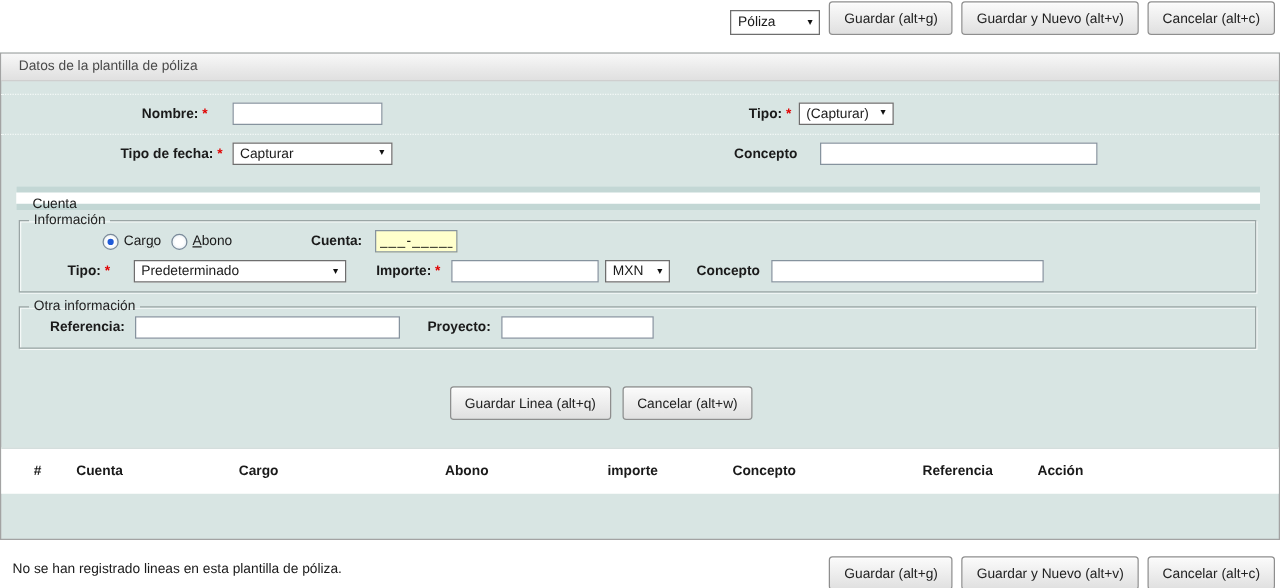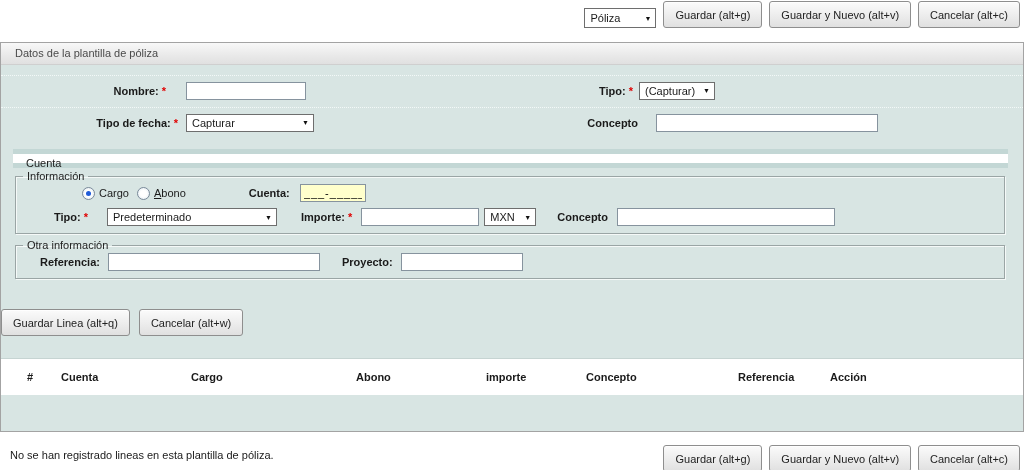--- a/index.html
+++ b/index.html
@@ -53,21 +53,21 @@
     border-radius: 50%; background: radial-gradient(#fff 40%, #dde7ee); position: relative;
     cursor: pointer; flex: none; }
   .radio.checked::after { content: ""; position: absolute; left: 3px; top: 3px;
     width: 5px; height: 5px; border-radius: 50%; background: #1f5bd8; }
   .radio-lbl { margin: 0 8px 0 4px; cursor: pointer; }
   .radio-lbl .ak { text-decoration: underline; }
 
   .cuenta-input { width: 66px; background: #ffffcc; text-align: center; letter-spacing: 1px; }
 
   
-  .line-btns { display: flex; justify-content: flex-start; gap: 9px; margin: 30px 62px 0 0; }
+  .line-btns { display: flex; justify-content: center; gap: 9px; margin: 30px 62px 0 0; }
 
   
   .grid { margin-top: 22px; background: #fff; border-top: 1px solid #c6d4d2; }
   table { border-collapse: collapse; table-layout: fixed; width: 1007px; }
   th { height: 36px; text-align: left; font-weight: bold; font-size: 11px;
     padding: 0 0 0 2px; vertical-align: middle; white-space: nowrap; overflow: hidden; }
   th.first { padding-left: 26px; }
   .empty-msg { padding: 7px 0 0 9px; margin-top: 47px; }
 
   

